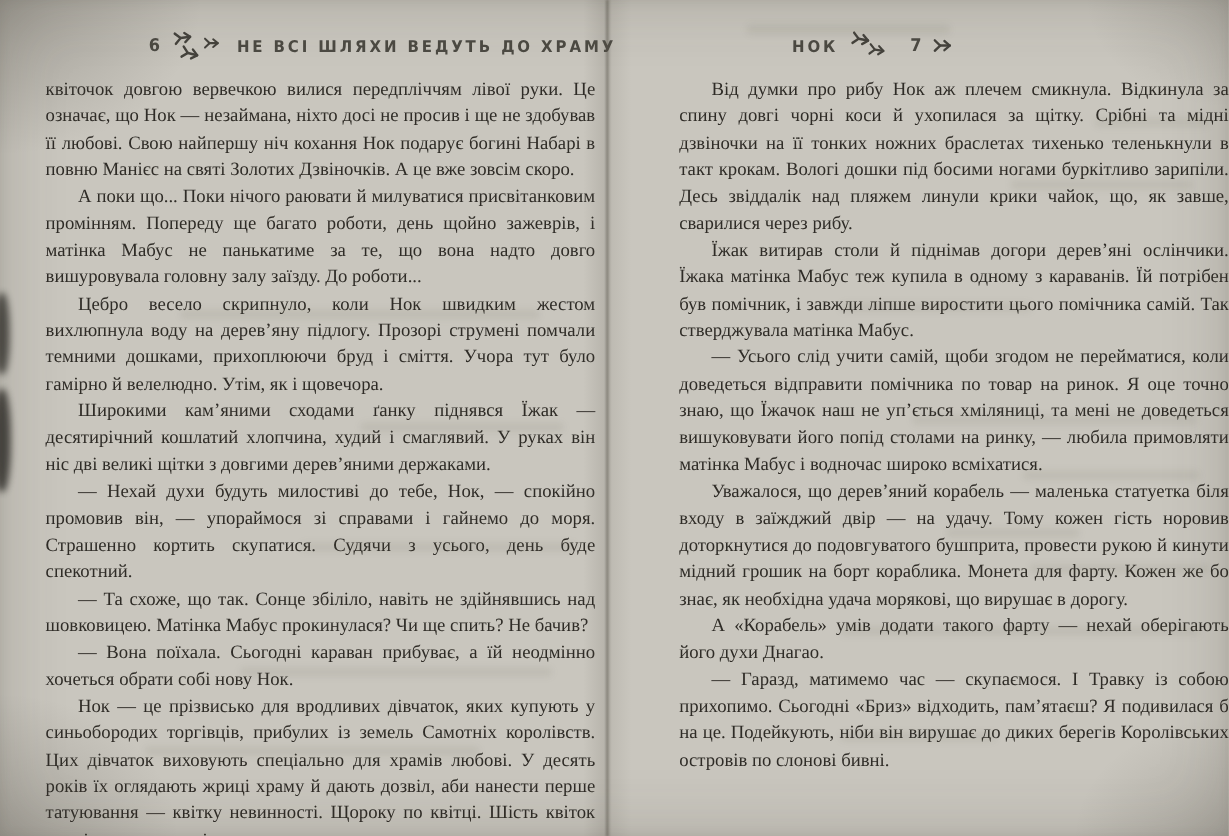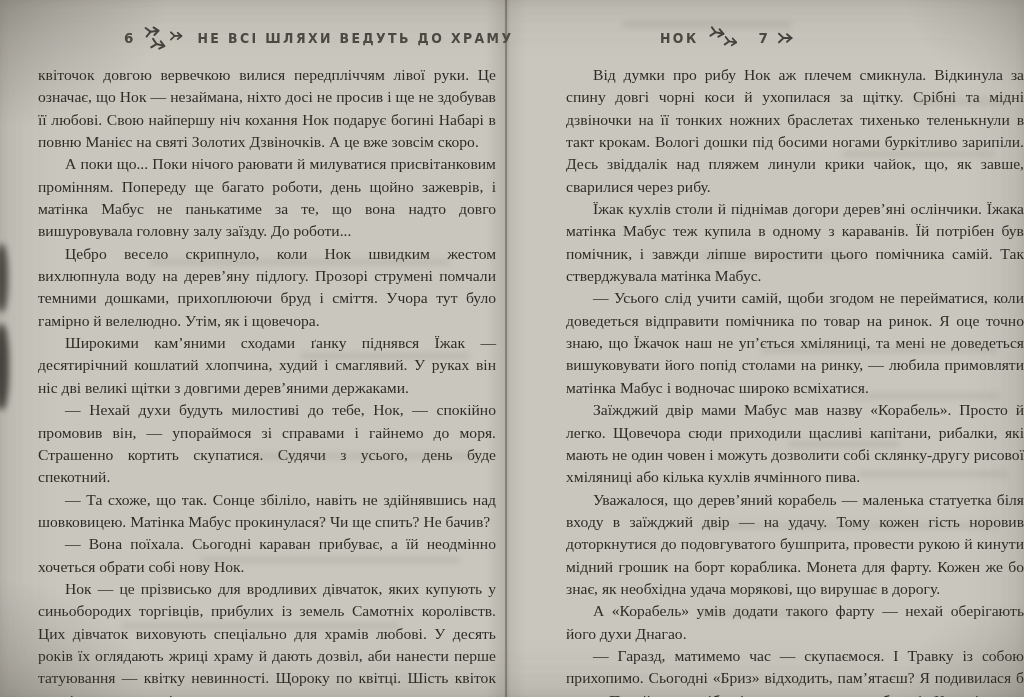--- a/index.html
+++ b/index.html
@@ -135,23 +135,22 @@
       <svg class="birds-svg" width="18" height="16" viewBox="0 0 18 16" aria-hidden="true">
         <g transform="translate(1,2)">
           <path d="M1 2 L5.5 6 L1 10"></path>
             <path d="M5.5 6 L13.5 6"></path>
           <path d="M13.5 6 L9 2.5 M13.5 6 L9 9.5"></path>
         </g>
       </svg>
     </div>
     <div class="bodytext">
         <p class="para indent">Від думки про рибу Нок аж плечем смикнула. Відкинула за спину довгі чорні коси й ухопилася за щітку. Срібні та мідні дзвіночки на її тонких ножних браслетах тихенько теленькнули в такт крокам. Вологі дошки під босими ногами буркітливо зарипіли. Десь звіддалік над пляжем линули крики чайок, що, як завше, сварилися через рибу.</p>
-        <p class="para indent">Їжак кухлів столи й піднімав догори дерев’яні ослінчики. Їжака матінка Мабус теж купила в одному з караванів. Їй потрібен був помічник, і завжди ліпше виростити цього помічника самій. Так стверджувала матінка Мабус.</p>
+        <p class="para indent">Їжак витирав столи й піднімав догори дерев’яні ослінчики. Їжака матінка Мабус теж купила в одному з караванів. Їй потрібен був помічник, і завжди ліпше виростити цього помічника самій. Так стверджувала матінка Мабус.</p>
         <p class="para indent">— Усього слід учити самій, щоби згодом не перейматися, коли доведеться відправити помічника по товар на ринок. Я оце точно знаю, що Їжачок наш не уп’ється хміляниці, та мені не доведеться вишуковувати його попід столами на ринку, — любила примовляти матінка Мабус і водночас широко всміхатися.</p>
-        <p class="para indent">Заїжджий двір мами Мабус мав назву «Корабель». Просто й легко. Щовечора сюди приходили щасливі капітани, рибалки, які мають не один човен і можуть дозволити собі склянку-другу рисової хміляниці або кілька кухлів ячмінного пива.</p>
         <p class="para indent">Уважалося, що дерев’яний корабель — маленька статуетка біля входу в заїжджий двір — на удачу. Тому кожен гість норовив доторкнутися до подовгуватого бушприта, провести рукою й кинути мідний грошик на борт кораблика. Монета для фарту. Кожен же бо знає, як необхідна удача морякові, що вирушає в дорогу.</p>
         <p class="para indent">А «Корабель» умів додати такого фарту — нехай оберігають його духи Днагао.</p>
         <p class="para indent">— Гаразд, матимемо час — скупаємося. І Травку із собою прихопимо. Сьогодні «Бриз» відходить, пам’ятаєш? Я подивилася б на це. Подейкують, ніби він вирушає до диких берегів Королівських островів по слонові бивні.</p>
       </div>
   </div>
 
   <div class="gutter-shade"></div>
   <div class="gutter-line"></div>
   <div class="edge-mark m1"></div>
   <div class="edge-mark m2"></div>

